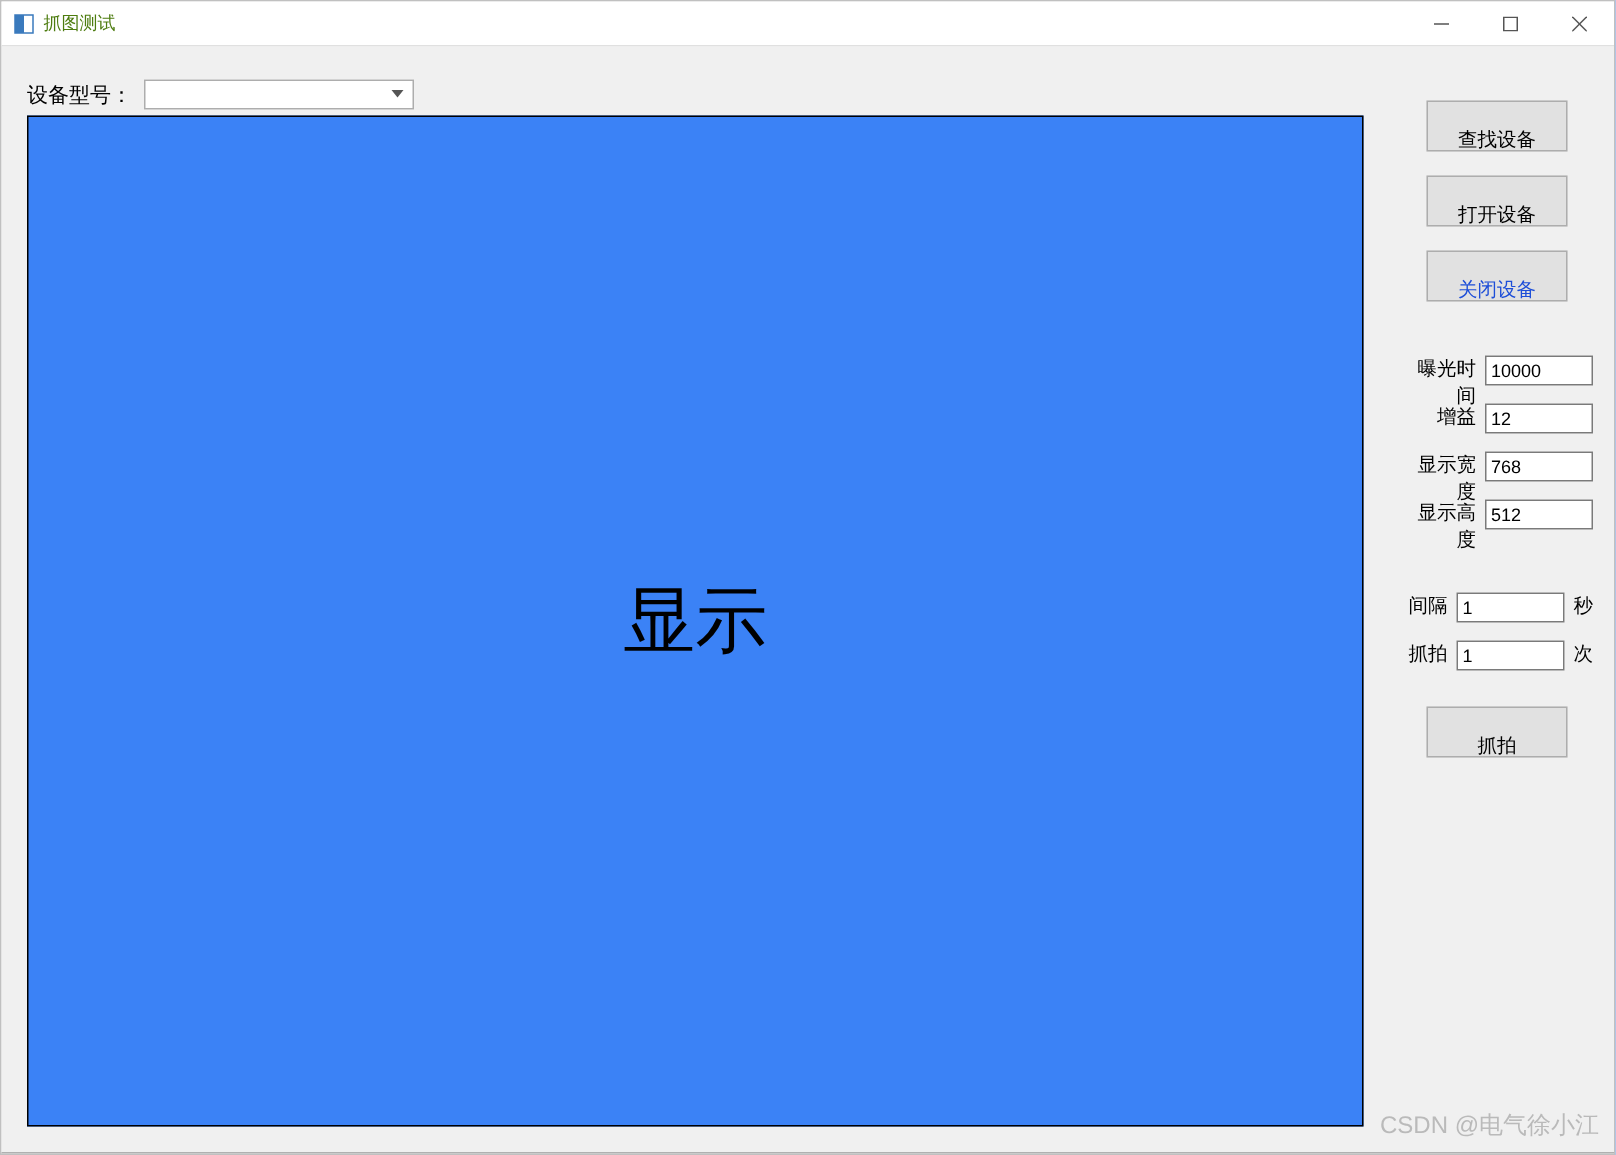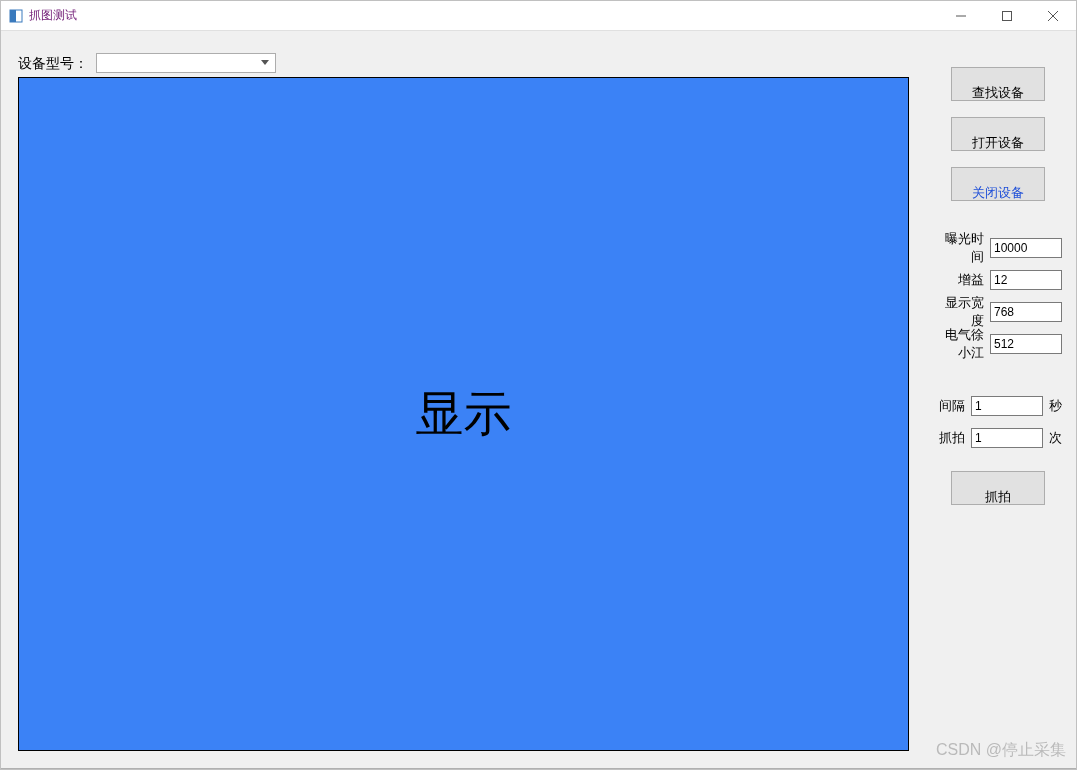--- a/index.html
+++ b/index.html
@@ -33,21 +33,21 @@
       width: 14px;
       height: 14px;
       margin-right: 6px;
       display: inline-block;
     }
     .titlebar-icon svg {
       display: block;
     }
     .titlebar-title {
       font-size: 12px;
-      color: #701a75;
+      color: #4d7c0f;
     }
     .window-controls {
       position: absolute;
       right: 0;
       top: 0;
       height: 30px;
       display: flex;
     }
     .win-btn {
       width: 46px;
@@ -141,21 +141,20 @@
     .btn:disabled {
       color: #1d4ed8;
       cursor: default;
     }
     .param-group {
       margin-top: 36px;
       margin-bottom: 10px;
     }
     .param-row {
       display: flex;
-      align-items: center;
       justify-content: flex-start;
       margin-bottom: 10px;
       height: 22px;
     }
     .param-label {
       font-size: 13px;
       width: 64px;
       text-align: right;
       padding-right: 6px;
     }
@@ -254,21 +253,21 @@
         </div>
         <div class="param-row">
           <span class="param-label">增益</span>
           <input class="param-input" type="text" value="12" style="">
         </div>
         <div class="param-row">
           <span class="param-label">显示宽度</span>
           <input class="param-input" type="text" value="768" style="">
         </div>
         <div class="param-row">
-          <span class="param-label">电气徐小江</span>
+          <span class="param-label">显示高度</span>
           <input class="param-input" type="text" value="512" style="">
         </div>
       </div>
 
 
       <div class="snap-group">
         <div class="param-row">
           <span class="param-label" style="width:44px">间隔</span>
           <input class="param-input" type="text" value="1" style="">
           <span class="param-unit">秒</span>
@@ -282,14 +281,14 @@
         <div class="btn-row" style="margin-top:22px">
           <button class="btn">抓拍</button>
         </div>
       </div>
 
     </div>
 
     <div class="bottom-sep"></div>
   </div>
 
-  <div class="watermark">CSDN @停止采集</div>
+  <div class="watermark">CSDN @电气徐小江</div>
 </div>
 
 </body></html>

